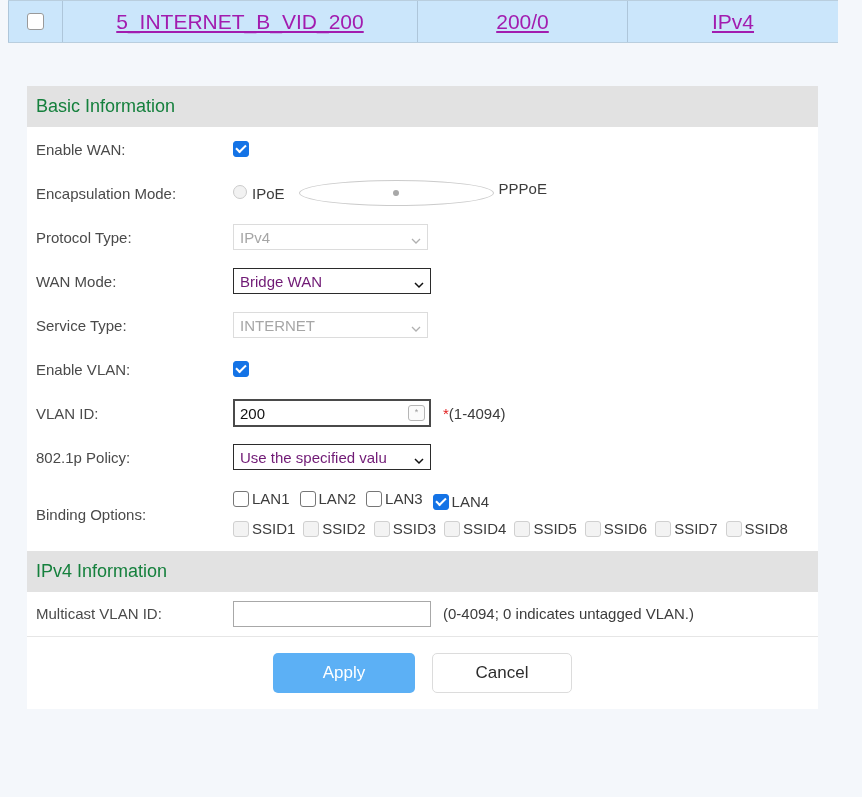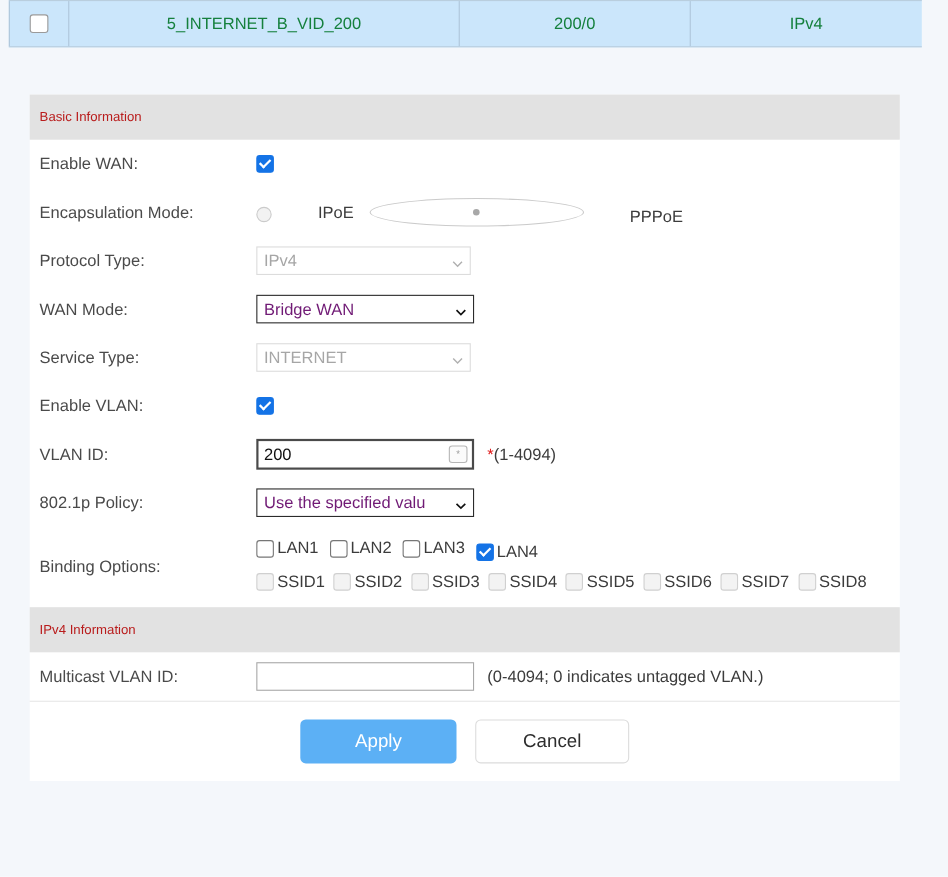--- a/index.html
+++ b/index.html
@@ -27,25 +27,26 @@
     display: flex;
     background: #cbe6fb;
     border-top: 1px solid #b9cede;
     border-bottom: 1px solid #b9cede;
     box-sizing: border-box;
   }
   .conn-cell {
     display: flex;
     align-items: center;
     justify-content: center;
-    font-size: 15px;
-    color: #15803d;
+    font-size: 21px;
+    color: #a21caf;
     box-sizing: border-box;
     border-right: 1px solid #aec6da;
     height: 100%;
+    text-decoration: underline;
   }
   .conn-cell.first {
     width: 55px;
     border-left: 1px solid #aec6da;
   }
   .conn-cell.name   { width: 355px; }
   .conn-cell.vid    { width: 210px; }
   .conn-cell.proto  { width: 210px; border-right: none; }
 
   .row-check {
@@ -66,22 +67,22 @@
     width: 791px;
     background: #ffffff;
     box-sizing: border-box;
   }
 
   .section-head {
     background: #e2e2e2;
     height: 41px;
     line-height: 41px;
     padding-left: 9px;
-    font-size: 12px;
-    color: #b91c1c;
+    font-size: 18px;
+    color: #15803d;
     box-sizing: border-box;
   }
 
   .form-body { padding: 0 0 0 0; }
 
   .frow {
     display: flex;
     align-items: center;
     min-height: 44px;
     padding-left: 9px;
@@ -130,25 +131,24 @@
   }
   .cbx.disabled-box {
     background: #f3f3f3;
     border: 1px solid #d0d0d0;
   }
 
   
   .radio-group { display: flex; align-items: center; }
   .radio-item {
     display: flex;
-    align-items: flex-end;
+    align-items: flex-start;
     margin-right: 14px;
     font-size: 15px;
     color: #3c3c3c;
-    gap: 37px;
   }
   .rdo {
     width: 14px;
     height: 14px;
     border-radius: 50%;
     border: 1px solid #cbcbcb;
     background: #f2f2f2;
     box-sizing: border-box;
     margin-right: 5px;
     display: inline-flex;

